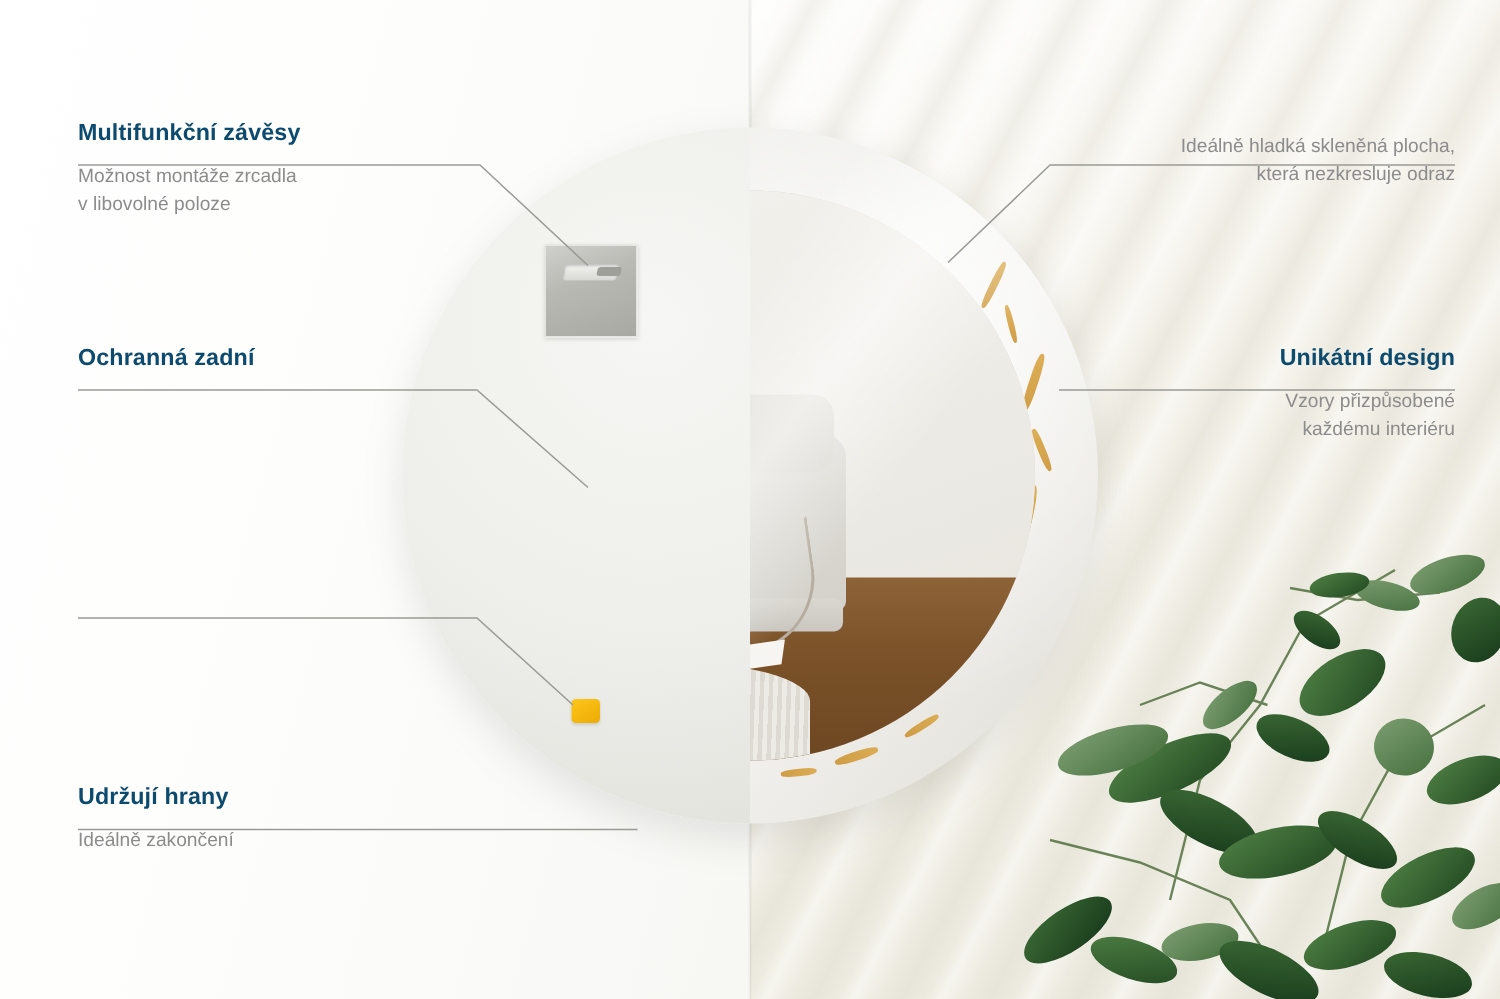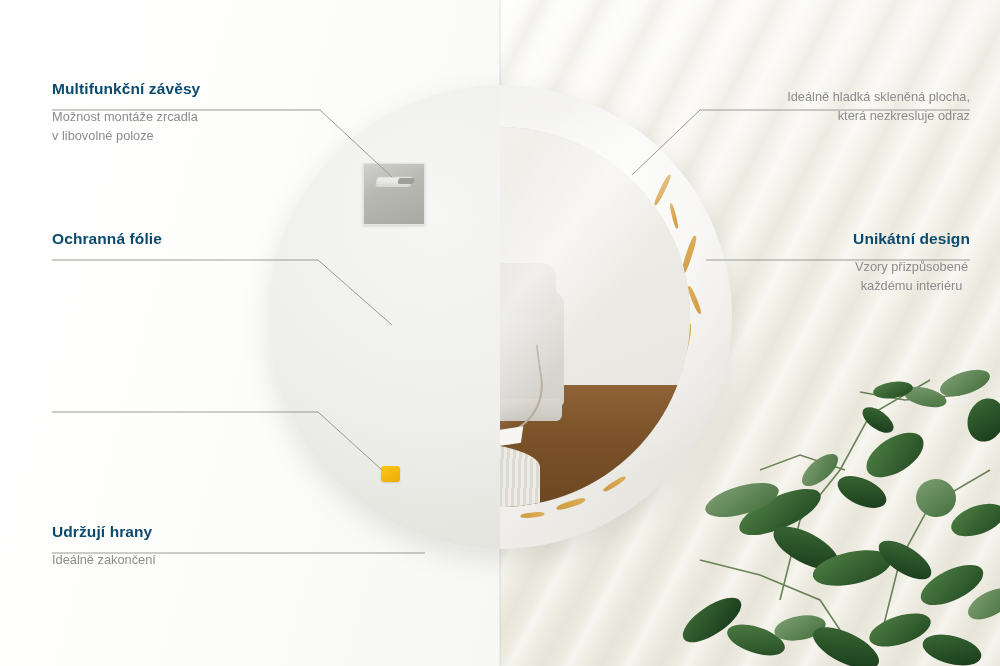--- a/index.html
+++ b/index.html
@@ -291,35 +291,35 @@
     </g>
   </svg>
 
   <div class="callout left" style="top:79px;">
     <h3>Multifunkční závěsy</h3>
     <p>Možnost montáže zrcadla
 v libovolné poloze</p>
   </div>
 
   <div class="callout left" style="top:229px;">
-    <h3>Ochranná fólie</h3>
+    <h3>Ochranná zadní</h3>
   </div>
 
   <div class="callout left" style="top:356px;">
   </div>
 
   <div class="callout left" style="top:522px;">
     <h3>Udržují hrany</h3>
     <p>Ideálně zakončení</p>
   </div>
 
   <div class="callout right" style="top:79px;">
     <p>Ideálně hladká skleněná plocha,
 která nezkresluje odraz</p>
   </div>
 
-  <div class="callout right" style="top:229px;text-align:center;">
+  <div class="callout right" style="top:229px;">
     <h3>Unikátní design</h3>
     <p>Vzory přizpůsobené
 každému interiéru</p>
   </div>
 
 </div>
 
 </body></html>

